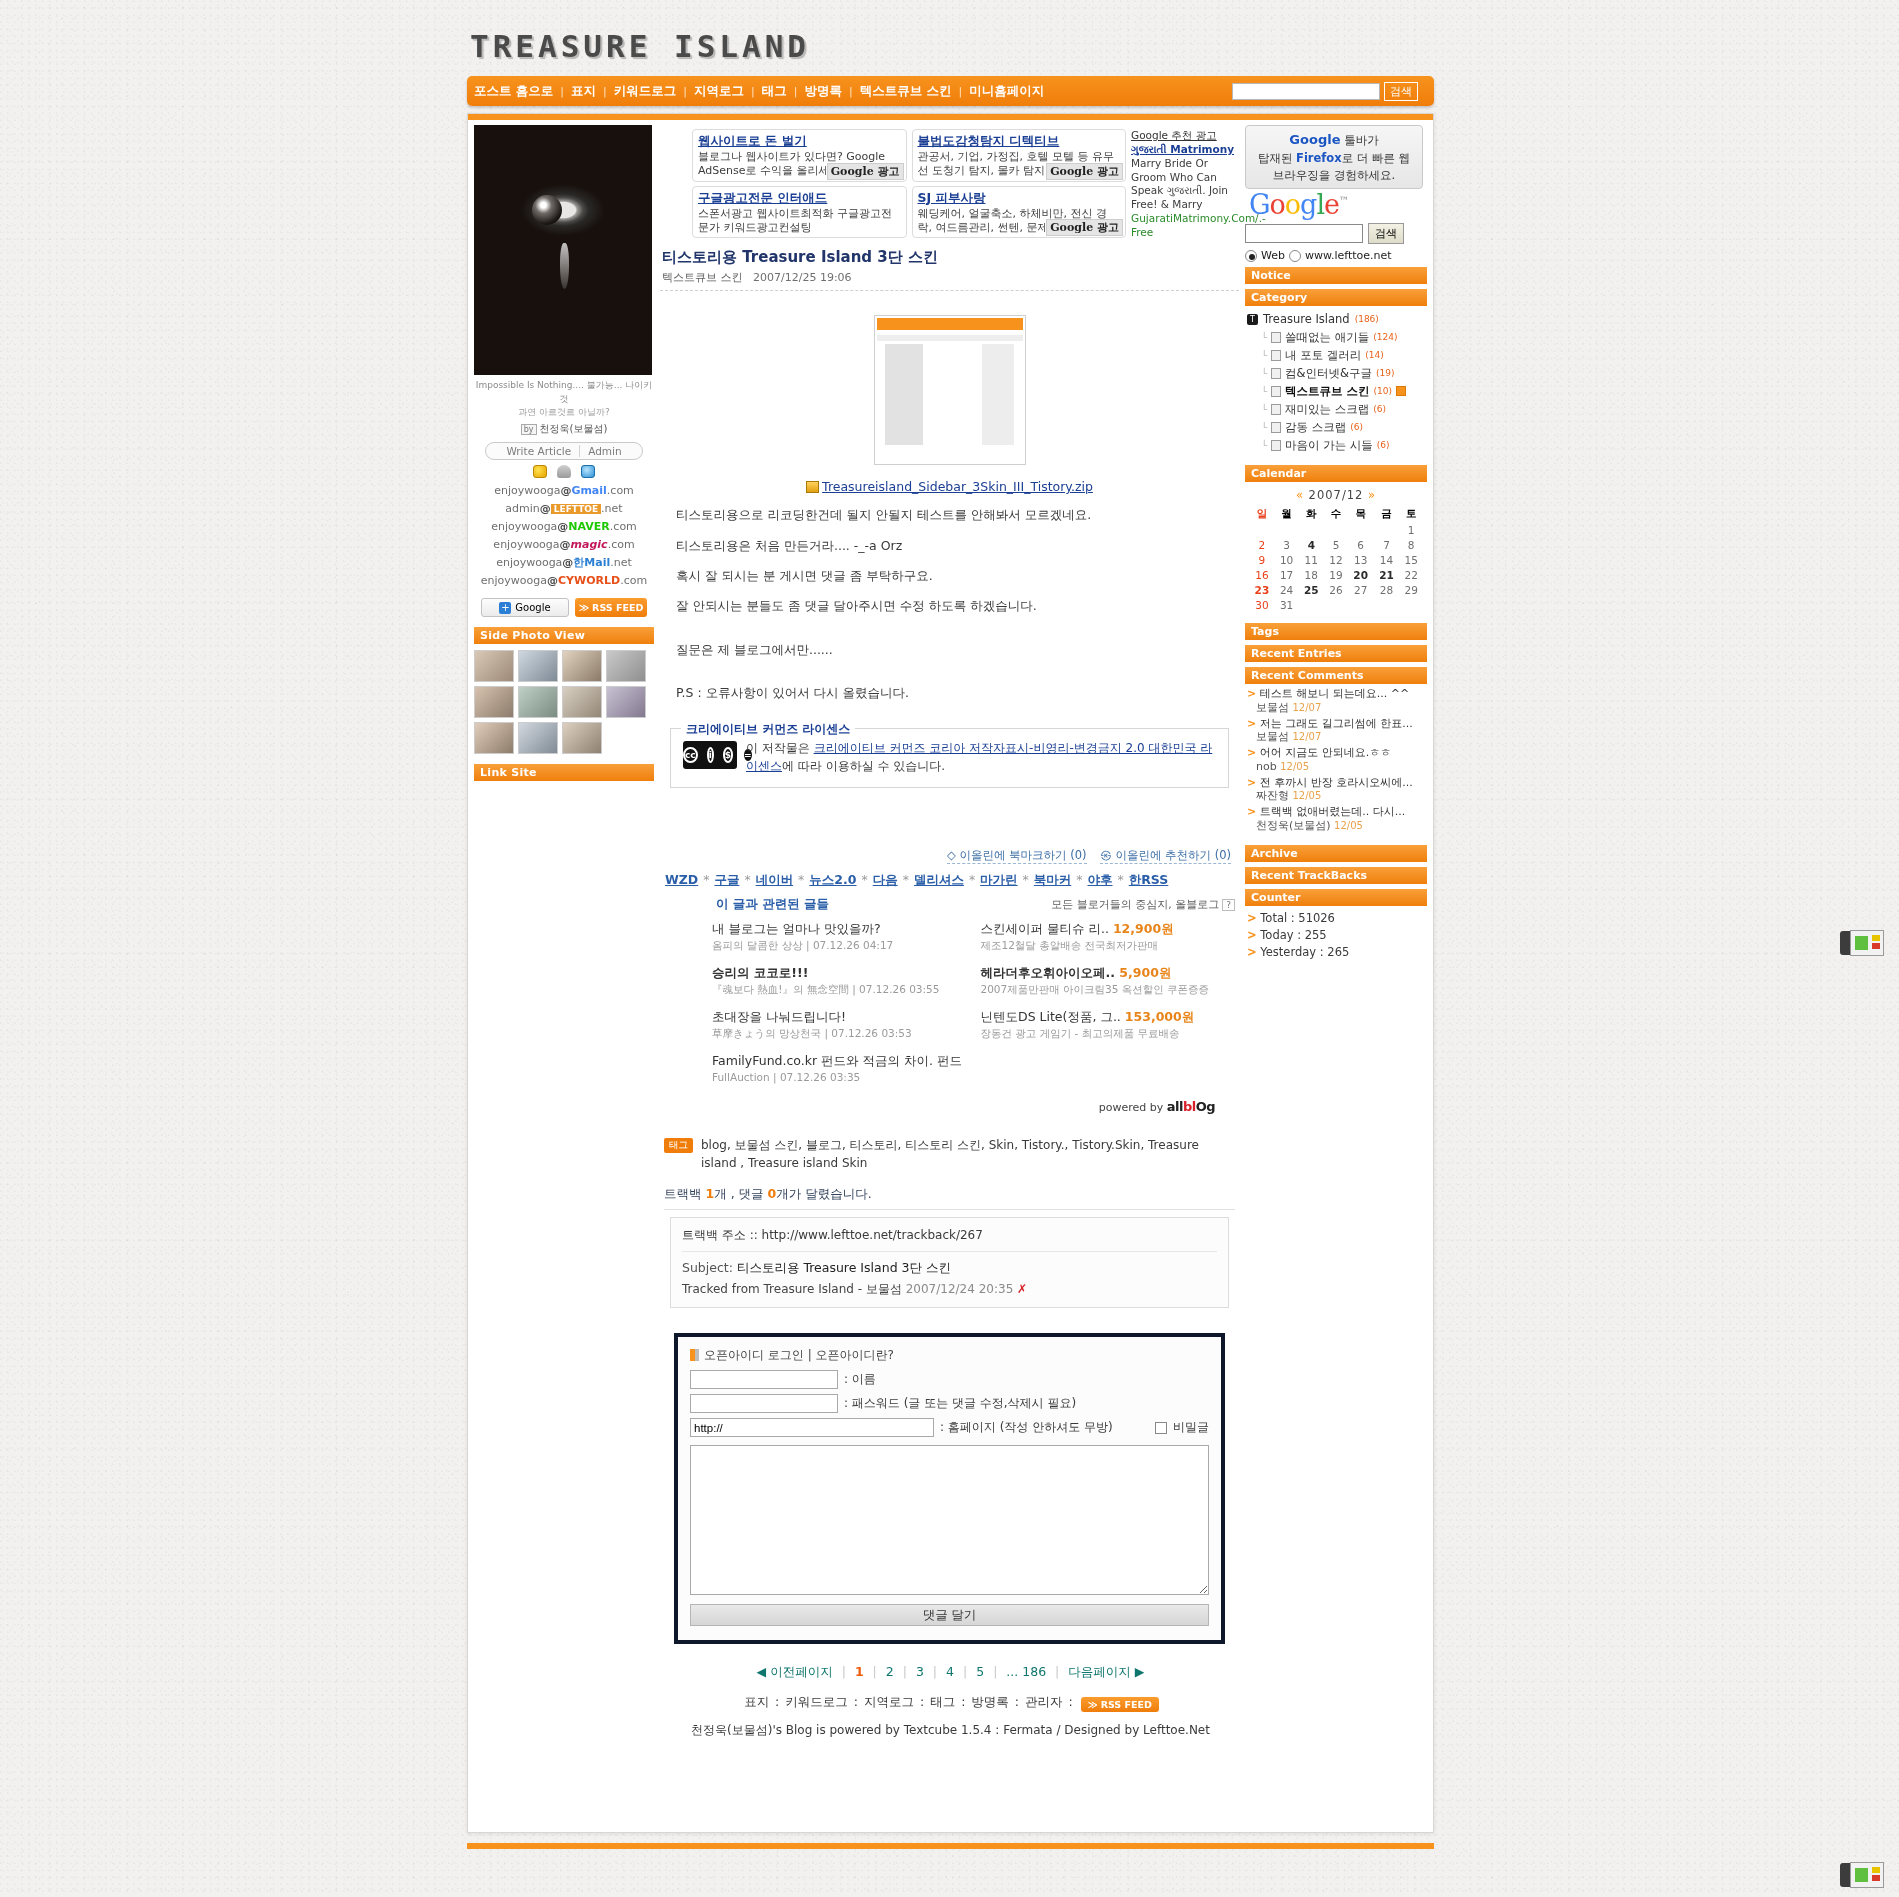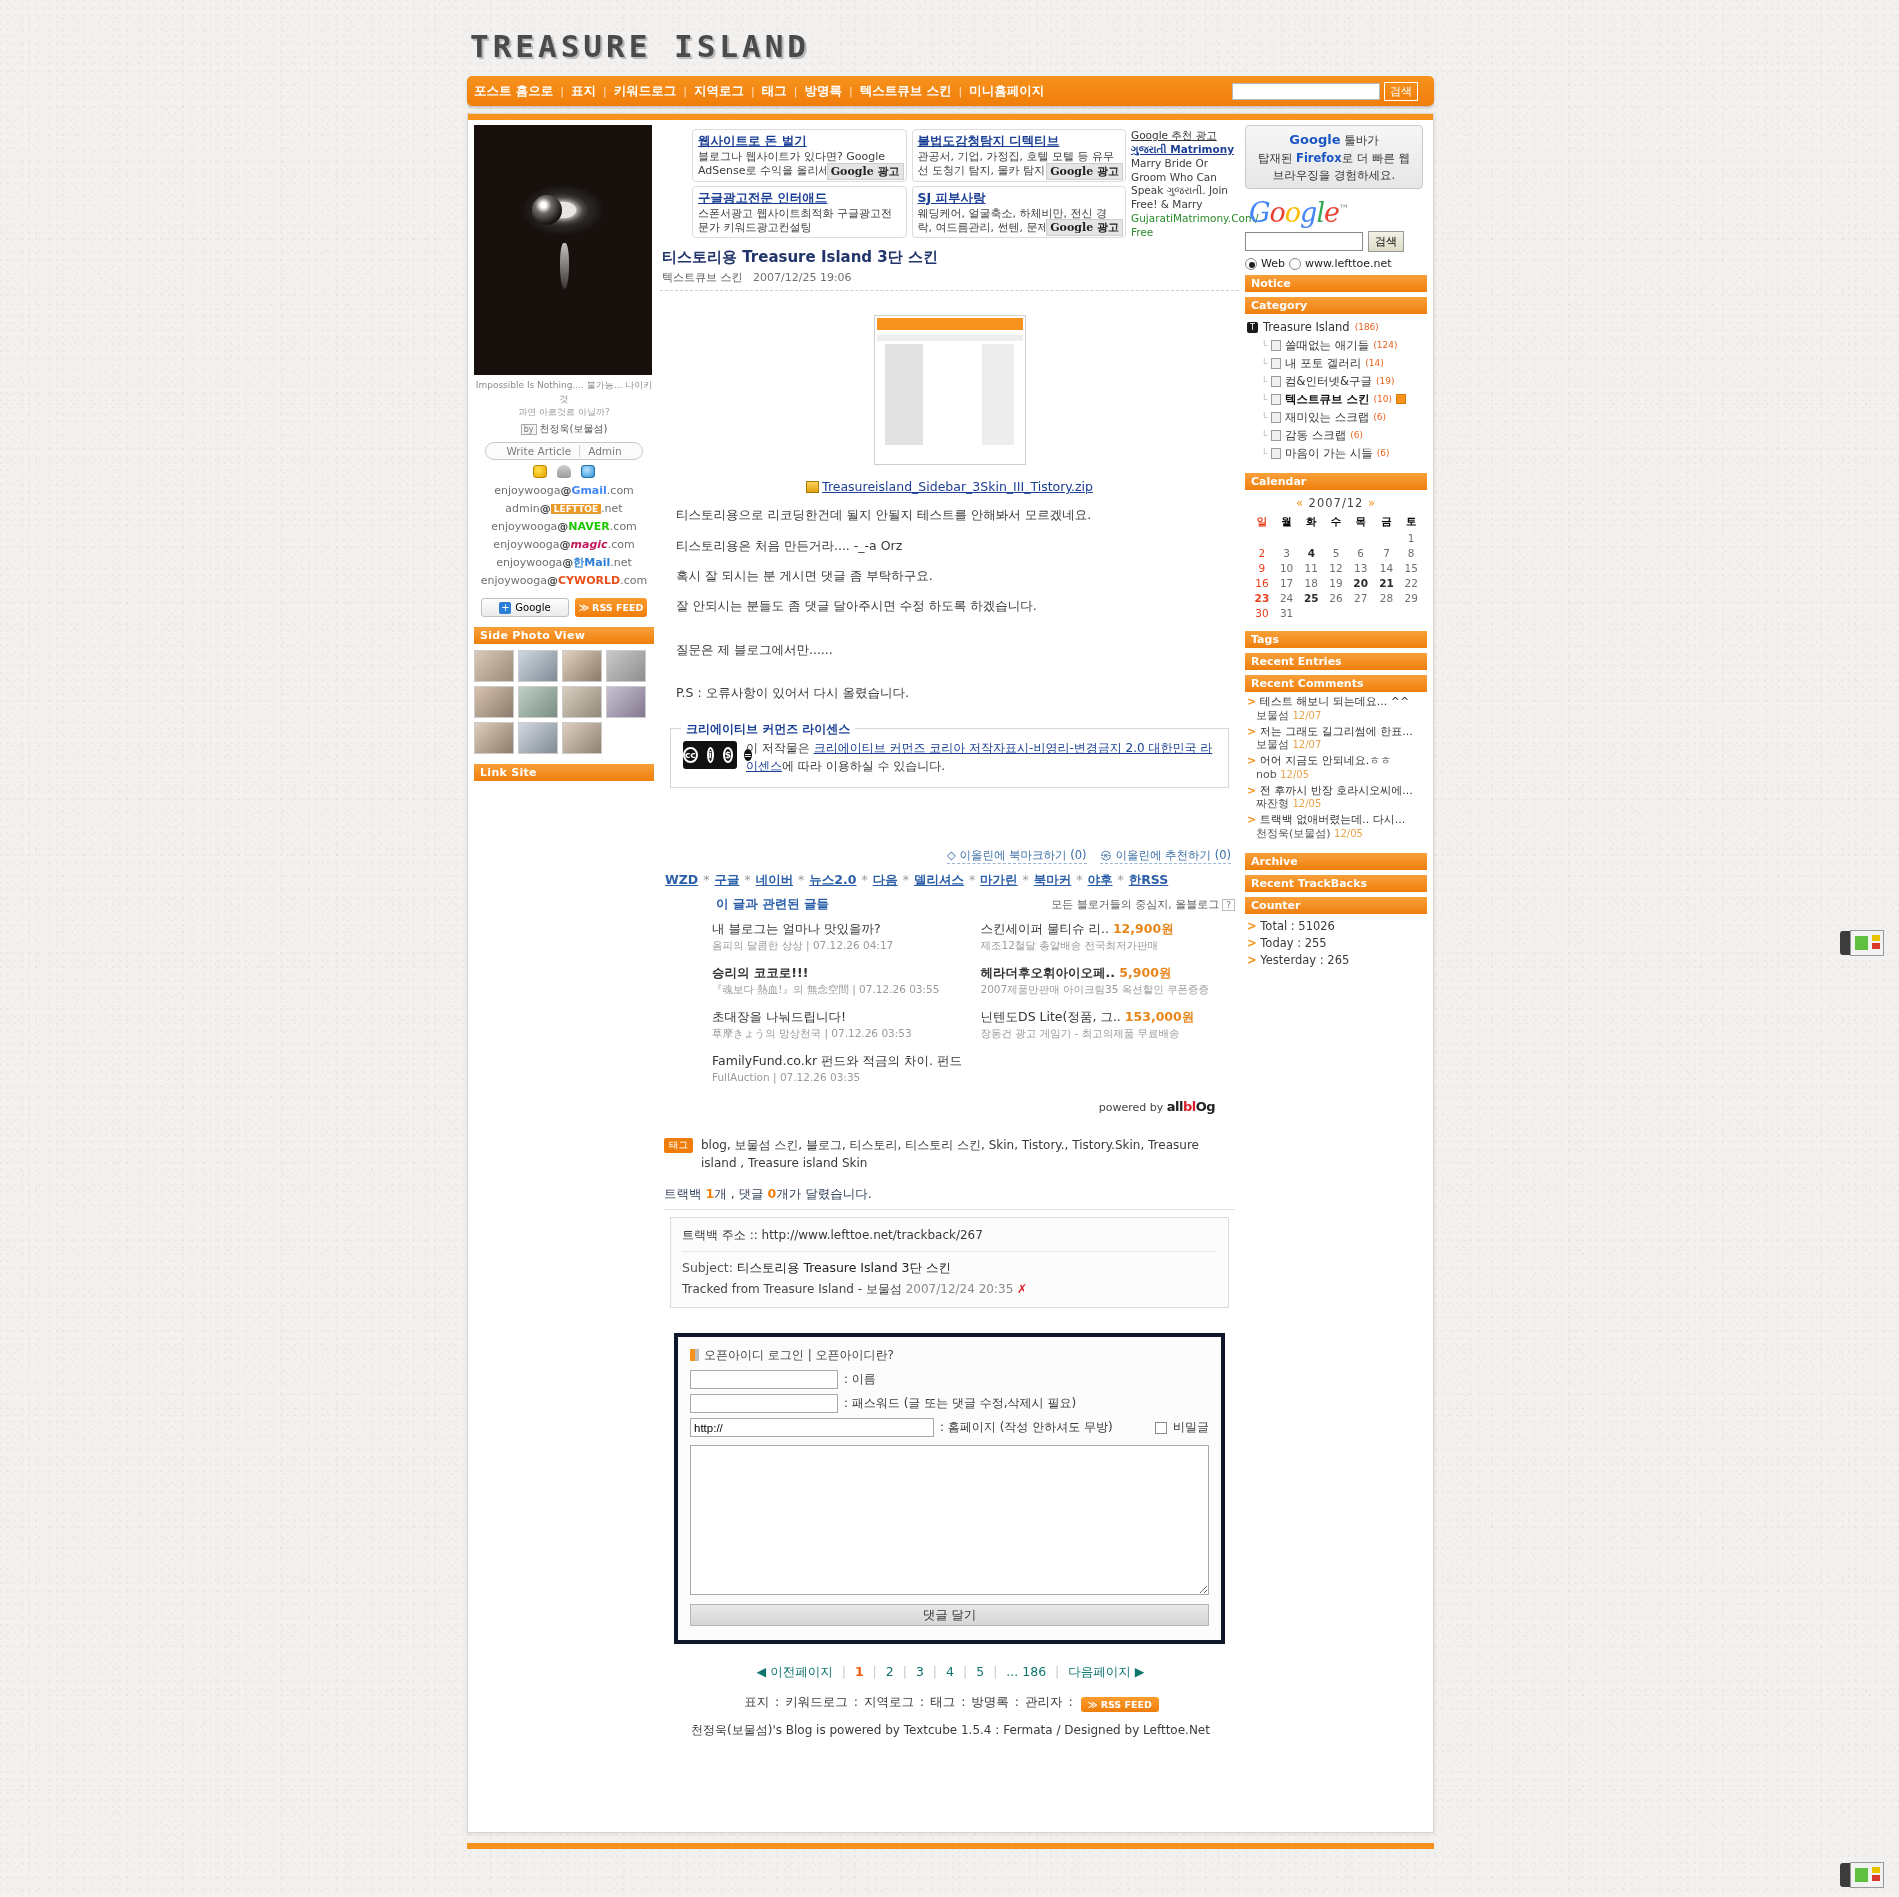--- a/index.html
+++ b/index.html
@@ -169,22 +169,22 @@
 
   
   .gbox {
     width:178px; border:1px solid #c9c9c9; border-radius:4px;
     background:linear-gradient(#f6f6f6,#e6e6e6);
     padding:5px 6px; text-align:center; font-size:11.5px; color:#333; line-height:1.45;
   }
   .gbox b.g { color:#1b55c4; font-size:13px; }
   .gbox b.f { color:#1b55c4; }
   .glogo {
-    margin-top:8px; font-family:"DejaVu Serif","Liberation Serif",serif;
-    font-size:27px; letter-spacing:-1px; text-align:left; padding-left:4px;font-style:italic;
+    margin-top:0; font-family:"DejaVu Serif","Liberation Serif",serif;
+    font-size:27px; letter-spacing:-1px; text-align:left; padding-left:4px;
   }
   .glogo .b1{color:#4285f4}.glogo .r{color:#ea4335}.glogo .y{color:#fbbc05}
   .glogo .b2{color:#4285f4}.glogo .g{color:#34a853}.glogo .r2{color:#ea4335}
   .gsearch-row { display:flex; gap:5px; align-items:center; margin-top:3px; }
   .gsearch-row input[type=text]{ width:118px; height:19px; border:1px solid #8a8a8a; font-size:11px; }
   .gsearch-row .gbtn{
     height:21px; padding:0 6px; font-size:11px; border:1px solid #999;
     background:linear-gradient(#f3f1e4,#dedcc9); cursor:pointer;
   }
   .gradios { display:flex; align-items:center; gap:4px; margin-top:5px; font-size:11px; color:#222; }

